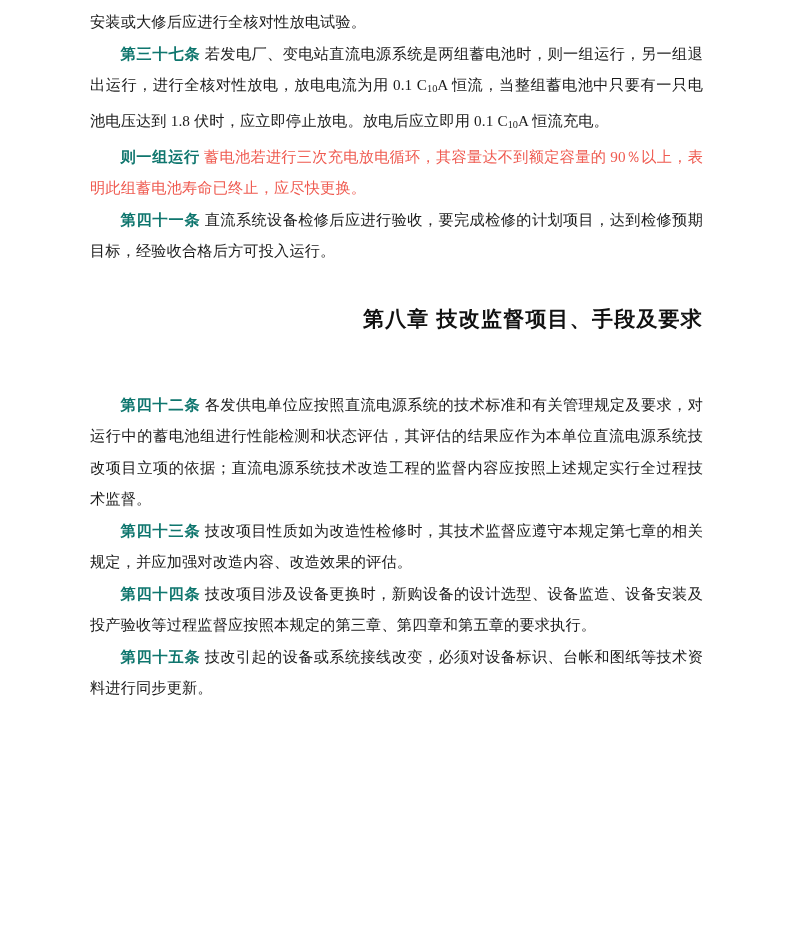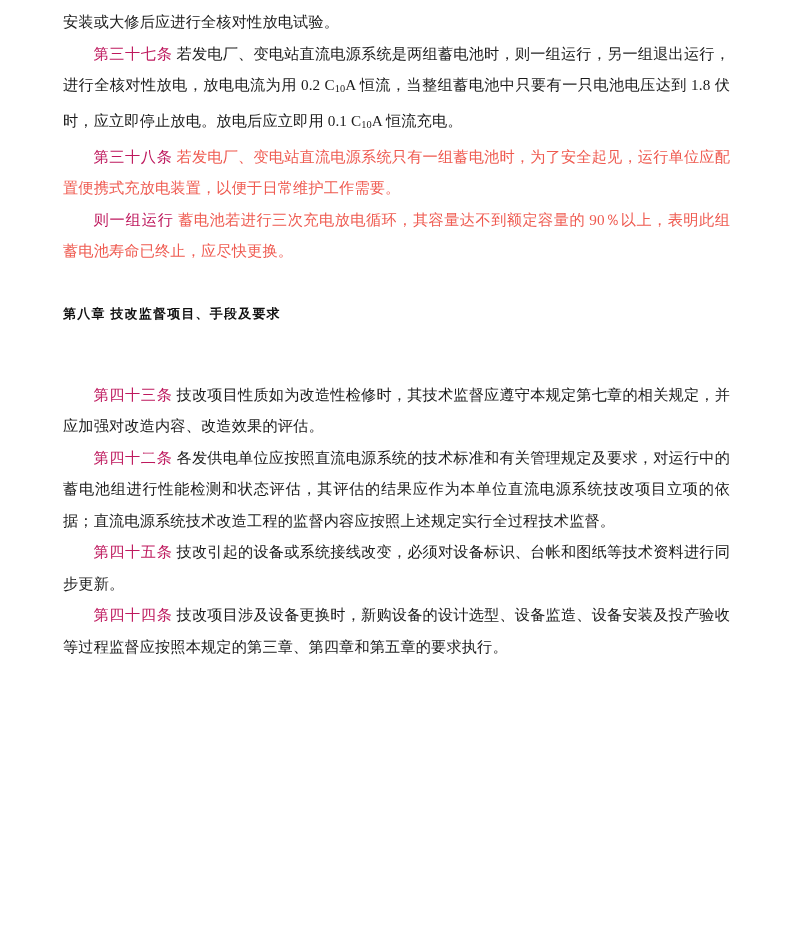--- a/index.html
+++ b/index.html
@@ -12,21 +12,21 @@
     height: 945px;
     font-family: "Liberation Serif", "DejaVu Serif", serif;
     color: #1a1a1a;
     overflow: hidden;
   }
   .page {
     position: relative;
     width: 793px;
     height: 897px;
     box-sizing: border-box;
-    padding: 0 63px;
+    padding: 0 90px;
   }
   .doc-body {
     padding-top: 6px;
   }
   p.para {
     margin: 0;
     font-size: 15.2px;
     line-height: 31.5px;
     text-align: justify;
     text-justify: inter-ideograph;
@@ -35,28 +35,28 @@
   p.indent {
     text-indent: 2em;
   }
   .red {
     color: #ef5a50;
   }
   .black {
     color: #1a1a1a;
   }
   .art-no {
-    font-weight: normal;
-    color: #be185d;
+    font-weight: bold;
+    color: #0f766e;
     letter-spacing: 0.6px;
   }
   .chapter {
     margin: 0;
-    text-align: left;
-    font-size: 13px;
+    text-align: right;
+    font-size: 21px;
     font-weight: bold;
     letter-spacing: 1.2px;
     color: #111111;
     font-family: "Liberation Sans", "DejaVu Sans", sans-serif;
   }
   .spacer-ch-top { height: 38px; }
   .spacer-ch-bot { height: 56px; }
   .spacer-ch-top2 { height: 44px; }
   sub {
     font-size: 0.68em;
@@ -66,36 +66,36 @@
 </style>
 </head>
 <body>
 
 <div class="page">
   <div class="doc-body">
 
     <p class="para"><span class="black">安装或大修后应进行全核对性放电试验。</span></p>
 
 
-    <p class="para indent"><span class="art-no">第三十七条</span><span class="black"> 若发电厂、变电站直流电源系统是两组蓄电池时，则一组运行，另一组退出运行，进行全核对性放电，放电电流为用 0.2 C</span><sub class="black">10</sub><span class="black">A 恒流，当整组蓄电池中只要有一只电池电压达到 1.8 伏时，应立即停止放电。放电后应立即用 0.1 C</span><sub class="black">10</sub><span class="black">A 恒流充电。</span></p>
+    <p class="para indent"><span class="art-no">第三十七条</span><span class="black"> 若发电厂、变电站直流电源系统是两组蓄电池时，则一组运行，另一组退出运行，进行全核对性放电，放电电流为用 0.1 C</span><sub class="black">10</sub><span class="black">A 恒流，当整组蓄电池中只要有一只电池电压达到 1.8 伏时，应立即停止放电。放电后应立即用 0.1 C</span><sub class="black">10</sub><span class="black">A 恒流充电。</span></p>
 
-    <p class="para indent"><span class="art-no">第三十八条</span><span class="red"> 若发电厂、变电站直流电源系统只有一组蓄电池时，为了安全起见，运行单位应配置便携式充放电装置，以便于日常维护工作需要。</span></p>
 
 
     <p class="para indent"><span class="art-no">则一组运行</span><span class="red"> 蓄电池若进行三次充电放电循环，其容量达不到额定容量的 90％以上，表明此组蓄电池寿命已终止，应尽快更换。</span></p>
 
+    <p class="para indent"><span class="art-no">第四十一条</span><span class="black">  直流系统设备检修后应进行验收，要完成检修的计划项目，达到检修预期目标，经验收合格后方可投入运行。</span></p>
 
     <div class="spacer-ch-top"></div>
     <h1 class="chapter">第八章  技改监督项目、手段及要求</h1>
     <div class="spacer-ch-bot"></div>
 
+    <p class="para indent"><span class="art-no">第四十二条</span><span class="black"> 各发供电单位应按照直流电源系统的技术标准和有关管理规定及要求，对运行中的蓄电池组进行性能检测和状态评估，其评估的结果应作为本单位直流电源系统技改项目立项的依据；直流电源系统技术改造工程的监督内容应按照上述规定实行全过程技术监督。</span></p>
+
     <p class="para indent"><span class="art-no">第四十三条</span><span class="black">  技改项目性质如为改造性检修时，其技术监督应遵守本规定第七章的相关规定，并应加强对改造内容、改造效果的评估。</span></p>
 
-    <p class="para indent"><span class="art-no">第四十二条</span><span class="black"> 各发供电单位应按照直流电源系统的技术标准和有关管理规定及要求，对运行中的蓄电池组进行性能检测和状态评估，其评估的结果应作为本单位直流电源系统技改项目立项的依据；直流电源系统技术改造工程的监督内容应按照上述规定实行全过程技术监督。</span></p>
+    <p class="para indent"><span class="art-no">第四十四条</span><span class="black">  技改项目涉及设备更换时，新购设备的设计选型、设备监造、设备安装及投产验收等过程监督应按照本规定的第三章、第四章和第五章的要求执行。</span></p>
 
     <p class="para indent"><span class="art-no">第四十五条</span><span class="black">  技改引起的设备或系统接线改变，必须对设备标识、台帐和图纸等技术资料进行同步更新。</span></p>
-
-    <p class="para indent"><span class="art-no">第四十四条</span><span class="black">  技改项目涉及设备更换时，新购设备的设计选型、设备监造、设备安装及投产验收等过程监督应按照本规定的第三章、第四章和第五章的要求执行。</span></p>
 
     <div class="spacer-ch-top2"></div>
 
   </div>
 </div>
 
 </body></html>

